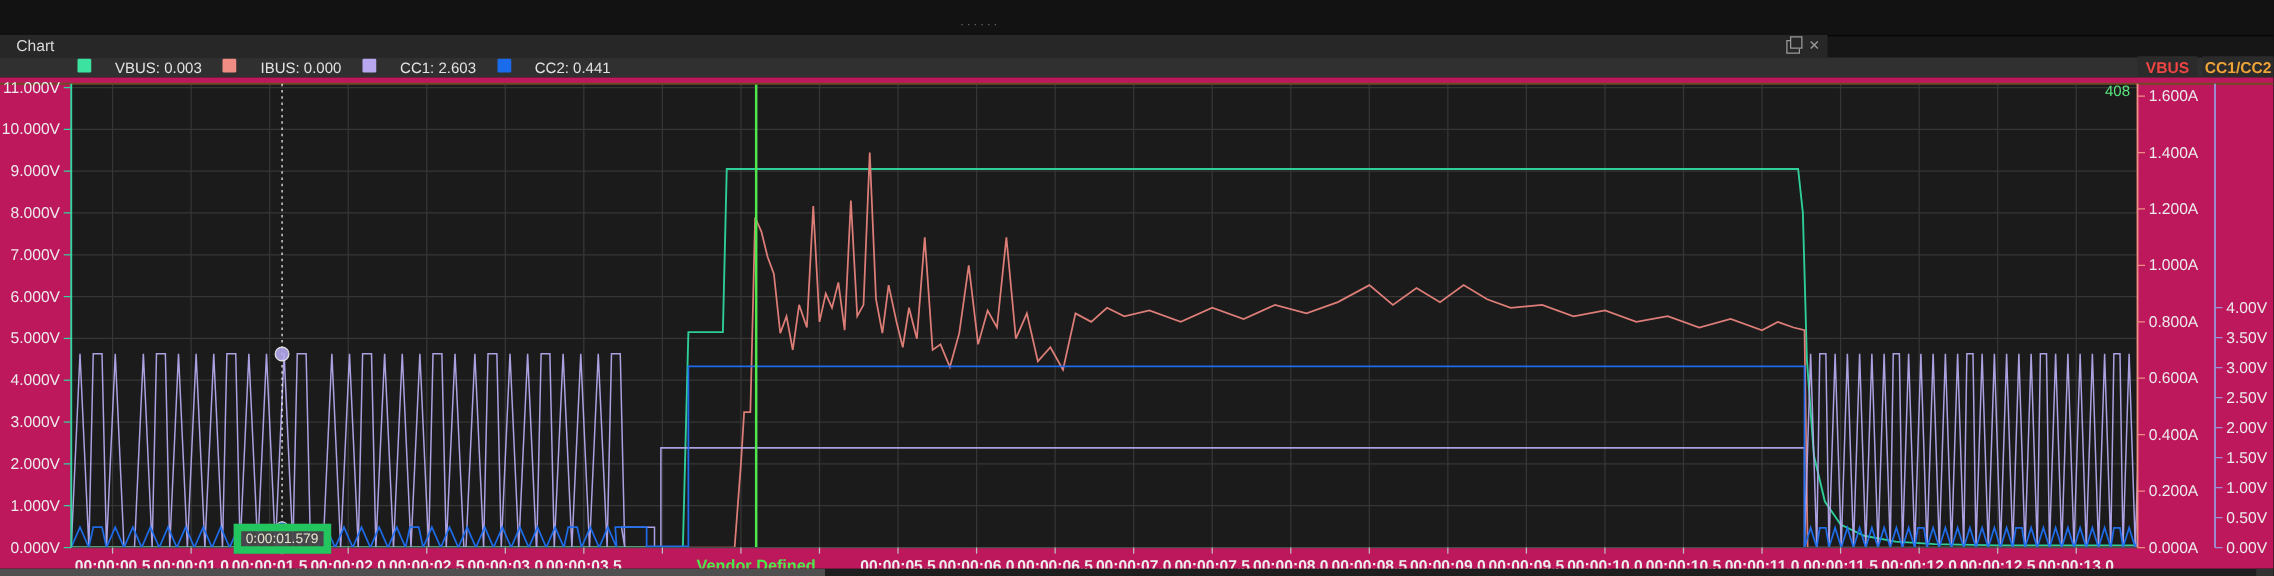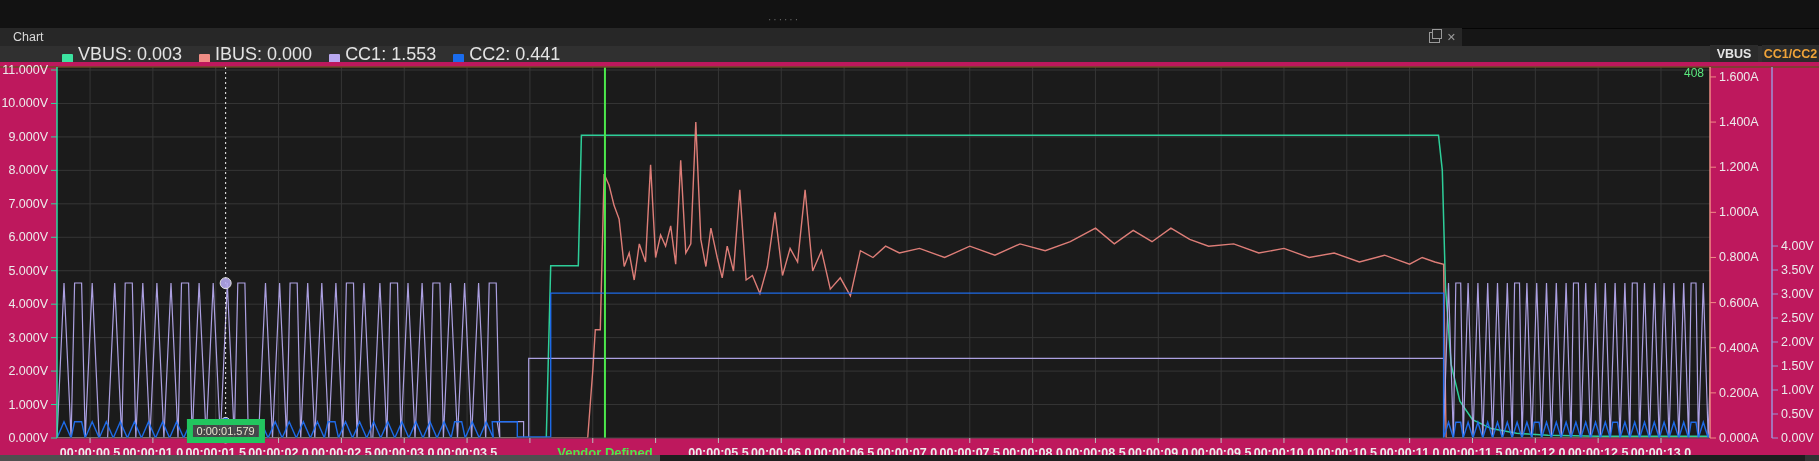--- a/index.html
+++ b/index.html
@@ -7,21 +7,21 @@
           font-family:"Liberation Sans",sans-serif;}
   .topstrip{position:absolute;left:0;top:0;width:1819px;height:28px;background:#121212;border-bottom:1px solid #050505;}
   .handle{position:absolute;left:768px;top:14px;color:#6a6a6a;font-size:10px;letter-spacing:2px;}
   .panel-header{position:absolute;left:0;top:28px;width:1462px;height:18px;background:#272727;}
   .panel-title{position:absolute;left:13px;top:2px;color:#d9d9d9;font-size:12.5px;}
   .win-icons{position:absolute;right:6px;top:2px;display:flex;gap:7px;align-items:center;}
   .icon-float{position:relative;width:9px;height:9px;border:1px solid #9a9a9a;margin-top:2px;}
   .icon-float::after{content:"";position:absolute;left:2px;top:-4px;width:8px;height:8px;border:1px solid #9a9a9a;background:#272727;}
   .icon-close{color:#9a9a9a;font-size:11px;line-height:12px;}
   .legend-row{position:absolute;left:0;top:46px;width:1819px;height:16px;background:#303030;display:flex;align-items:center;padding-left:62px;box-sizing:border-box;gap:17px;}
-  .legend-item{display:flex;align-items:flex-end;gap:5px;color:#e3e3e3;font-size:18px;white-space:nowrap;}
+  .legend-item{display:flex;align-items:flex-start;gap:19px;color:#e3e3e3;font-size:12px;white-space:nowrap;}
   .legend-swatch{width:11px;height:11px;border-radius:1px;display:inline-block;}
   .axis-btn{position:absolute;top:45px;height:17px;background:#2b2b2b;color:#f0a339;font-size:12.5px;font-weight:bold;
             display:flex;align-items:center;justify-content:center;padding:0 5px;box-sizing:border-box;}
   .btn-vbus{left:1710px;width:48px;}
   .btn-cc{left:1762px;width:57px;}
   .chart-body{position:absolute;left:0;top:62px;width:1819px;height:393px;background:#be185d;}
   #chart-svg{position:absolute;left:0;top:0;}
   .tooltip{position:absolute;top:357px;transform:translateX(-50%);background:rgba(72,72,72,0.93);
            border:6px solid #22c55e;color:#e8e5cf;font-size:11px;line-height:12px;padding:0 4px;white-space:nowrap;}
   .scrollbar{position:absolute;left:0;top:455px;width:1819px;height:6px;background:#1e1e1e;}
@@ -49,29 +49,29 @@
       <span class="legend-item">
         <span class="legend-swatch" style="background: rgb(60, 227, 160);"></span>
         <span>VBUS: 0.003</span>
       </span>
       <span class="legend-item">
         <span class="legend-swatch" style="background: rgb(239, 141, 133);"></span>
         <span>IBUS: 0.000</span>
       </span>
       <span class="legend-item">
         <span class="legend-swatch" style="background: rgb(185, 168, 240);"></span>
-        <span>CC1: 1.553</span>
+        <span>CC1: 2.603</span>
       </span>
       <span class="legend-item">
         <span class="legend-swatch" style="background: rgb(26, 108, 237);"></span>
         <span>CC2: 0.441</span>
       </span>
     </div>
 
-  <div class="axis-btn btn-vbus" style="color: #e5e5e5;">VBUS</div>
+  <div class="axis-btn btn-vbus" style="color: #ef4444;">VBUS</div>
   <div class="axis-btn btn-cc" style="color: rgb(240, 163, 57);">CC1/CC2</div>
 
   <div class="chart-body">
     <svg id="chart-svg" width="1819" height="393">
         <rect x="57" y="5" width="1653" height="371" fill="#1b1b1b"></rect>
         <clipPath id="plotclip">
           <rect x="57" y="5" width="1653" height="371"></rect>
         </clipPath>
         <line x1="90.05245951493956" y1="5" x2="90.05245951493956" y2="376" stroke="#363636" stroke-width="1"></line>
         <line x1="152.8898350186269" y1="5" x2="152.8898350186269" y2="376" stroke="#363636" stroke-width="1"></line>

